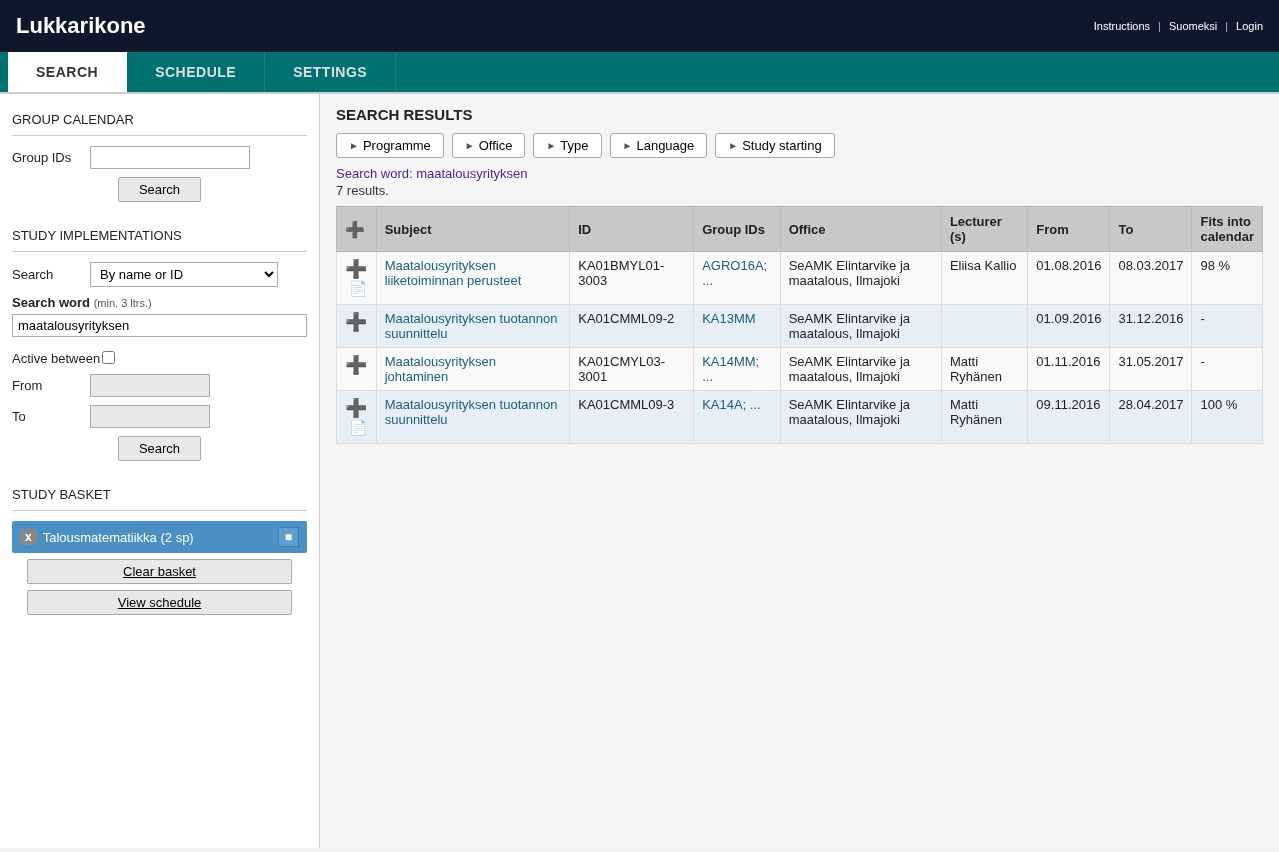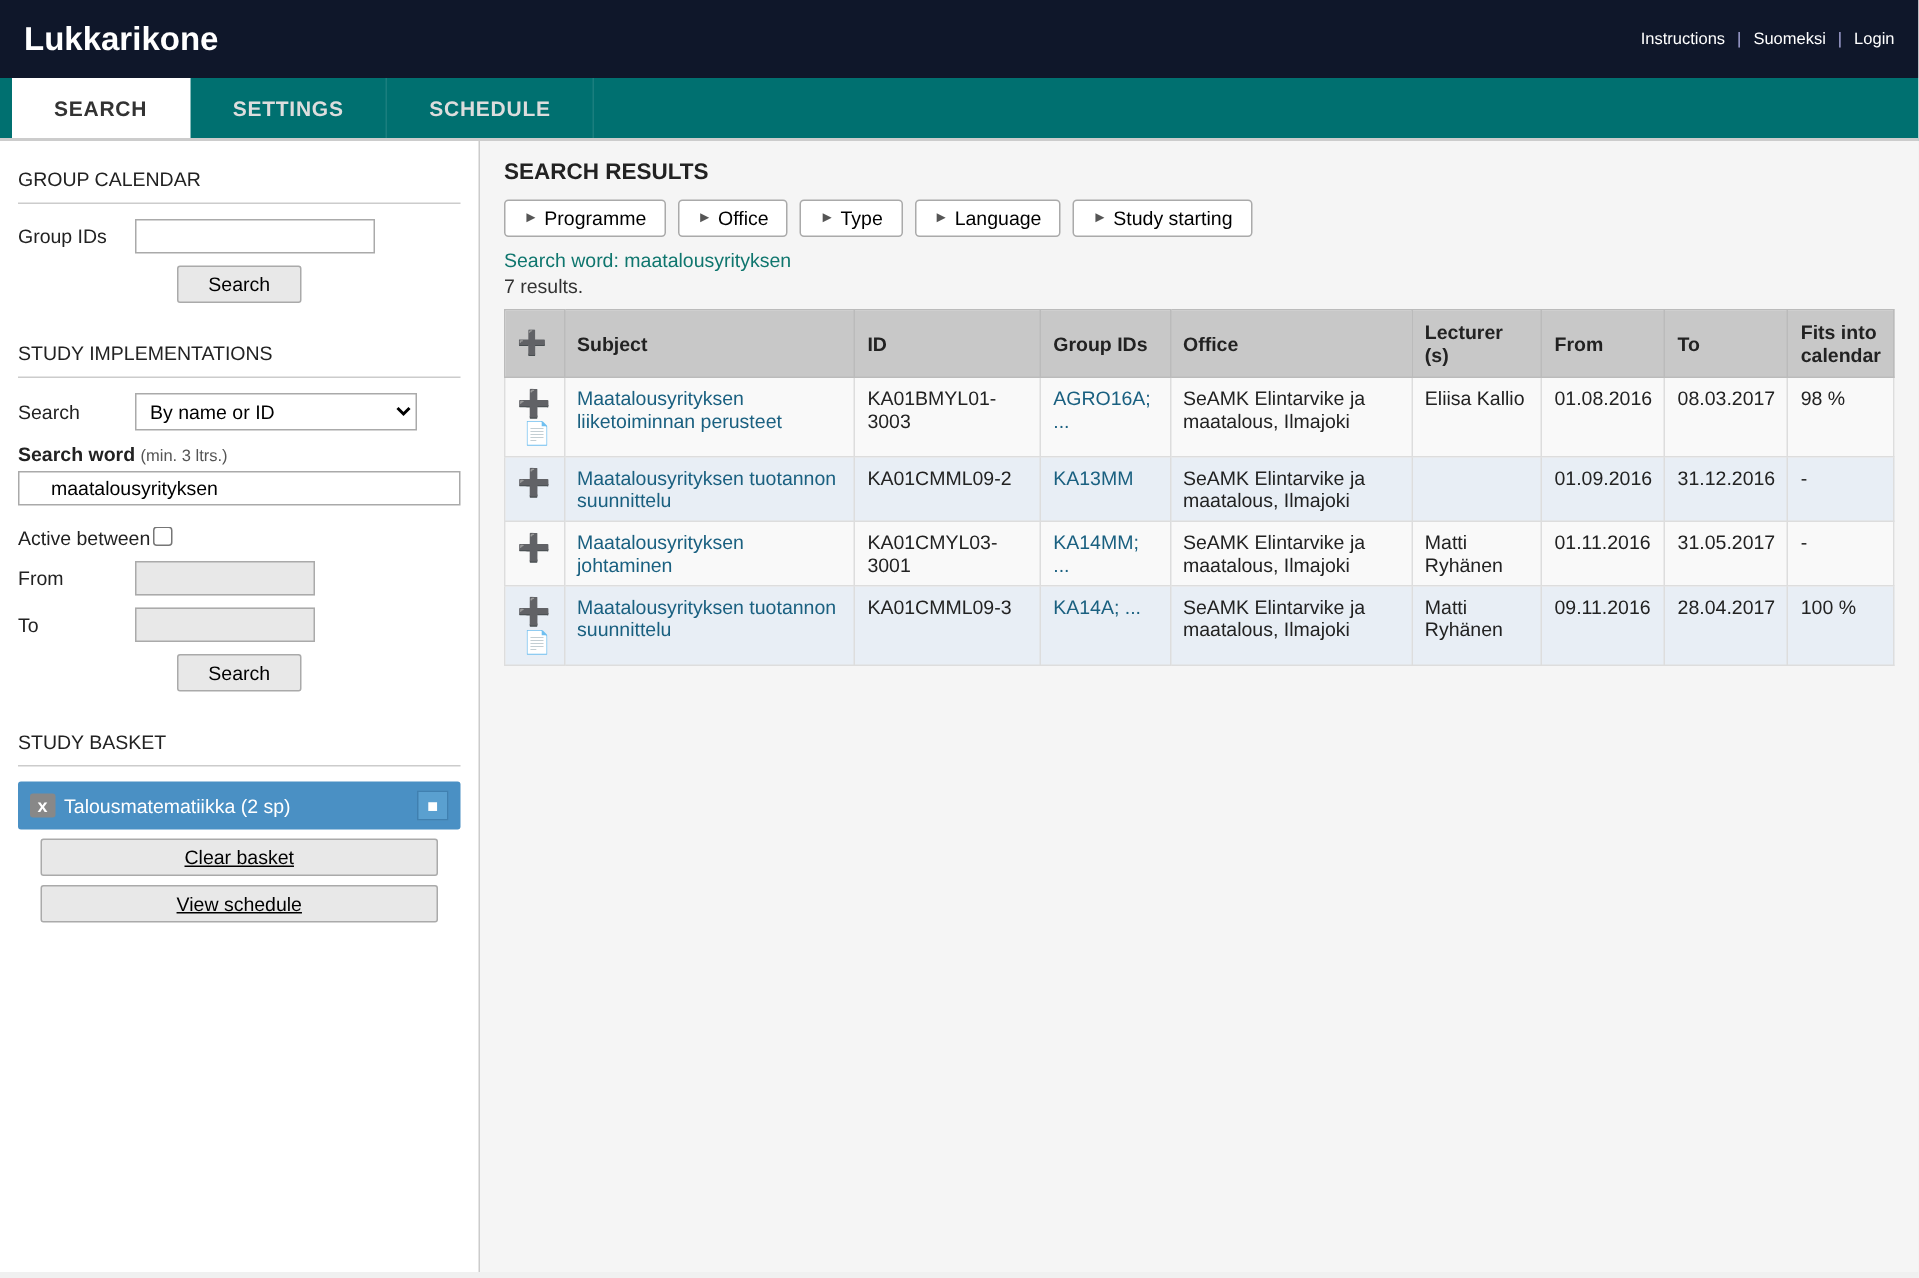--- a/index.html
+++ b/index.html
@@ -101,21 +101,21 @@
       border-radius: 2px;
     }
     .form-label-block {
       font-size: 13px;
       font-weight: bold;
       margin-bottom: 4px;
     }
     .form-sublabel { font-size: 11px; font-weight: normal; color: #555; }
     .form-input-full {
       border: 1px solid #aaa;
-      padding: 3px 21px;
+      padding: 3px 5px;
       font-size: 13px;
       width: 100%;
       background: #fff;
       margin-bottom: 6px;
     }
     .active-between-row {
       display: flex;
       align-items: flex-start;
       margin-bottom: 8px;
       gap: 2px;
@@ -197,21 +197,21 @@
       padding: 4px 12px;
       font-size: 13px;
       cursor: pointer;
       border-radius: 3px;
       display: flex;
       align-items: center;
       gap: 4px;
     }
     .filter-pill .arrow { color: #555; font-size: 10px; }
 
-    .search-word { font-size: 13px; color: #0f766e; margin-bottom: 2px; }
+    .search-word { font-size: 13px; color: #4c1d95; margin-bottom: 2px; }
     .results-count { font-size: 13px; color: #333; margin-bottom: 8px; }
 
     
     .results-table {
       width: 100%;
       border-collapse: collapse;
       background: white;
       font-size: 13px;
     }
     .results-table thead tr {
@@ -256,22 +256,22 @@
     <a href="#">Instructions</a>
     <span class="sep">|</span>
     <a href="#">Suomeksi</a>
     <span style="color:#aad;">|</span>
     <a href="#">Login</a>
   </div>
 </div>
 
 <div class="nav-tabs">
   <div class="nav-tab active">SEARCH</div>
+  <div class="nav-tab">SCHEDULE</div>
   <div class="nav-tab">SETTINGS</div>
-  <div class="nav-tab">SCHEDULE</div>
 </div>
 
 <div class="main-layout">
 
   <div class="sidebar">
 
     <div class="sidebar-section">
       <div class="sidebar-section-title">GROUP CALENDAR</div>
       <div class="form-row">
         <span class="form-label">Group IDs</span>

